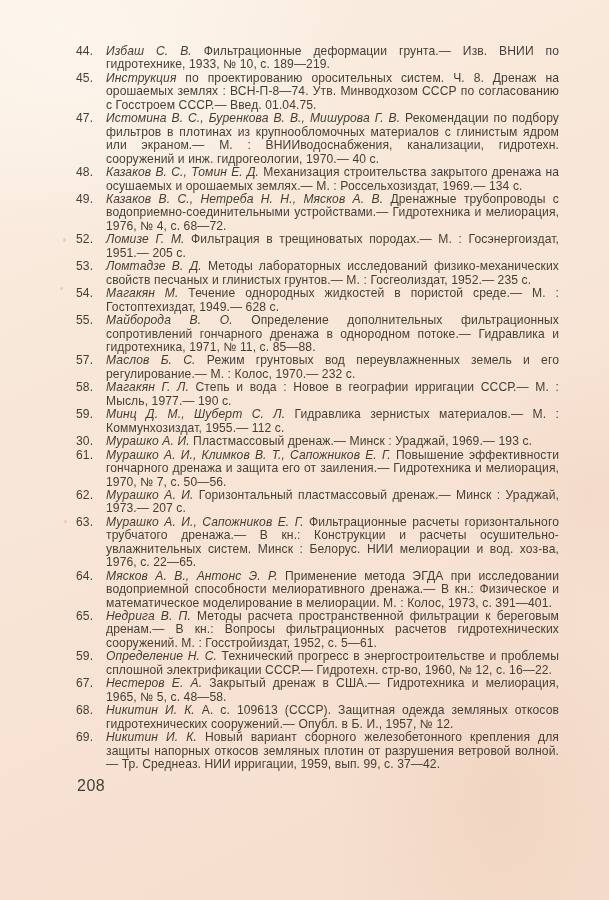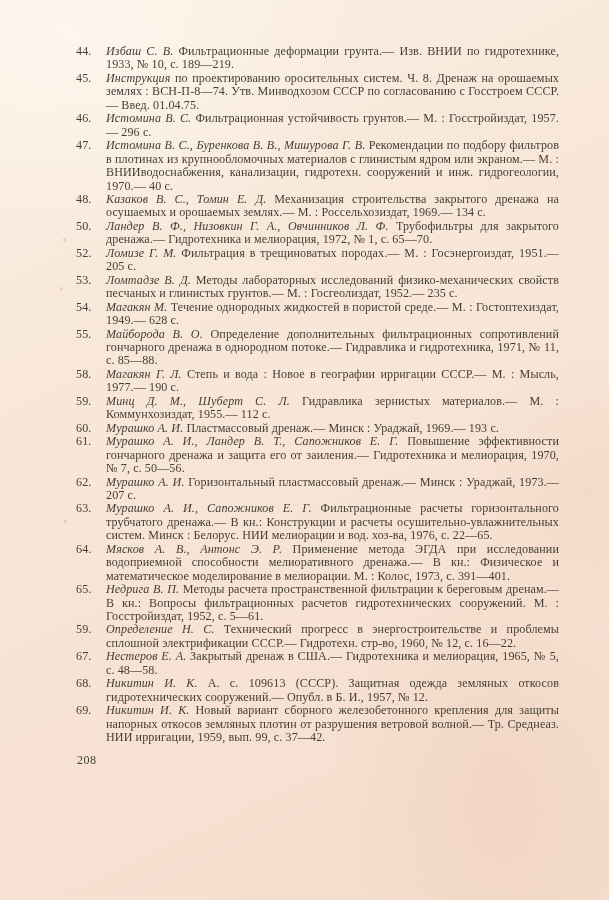--- a/index.html
+++ b/index.html
@@ -6,21 +6,21 @@
   .page{
     position:relative;
     width:609px;height:900px;
     box-sizing:border-box;
     overflow:hidden;
     background:
       radial-gradient(ellipse 420px 300px at 12% 4%, rgba(255,250,243,.65), rgba(255,250,243,0) 70%),
       radial-gradient(ellipse 260px 360px at 82% 88%, rgba(224,182,150,.22), rgba(224,182,150,0) 65%),
       radial-gradient(ellipse 200px 200px at 97% 55%, rgba(230,190,160,.20), rgba(230,190,160,0) 70%),
       linear-gradient(155deg, #fbf0e4 0%, #f8e8da 30%, #f7e2d3 65%, #f5ddcc 100%);
-    font-family:Liberation Serif, serif;
+    font-family:Liberation Sans, sans-serif;
     color:#443f36;
     padding:45px 50px 0 76px;
   }
   .biblist{margin:0;padding:0;}
   .entry{
     margin:0;
     text-align:justify;
     font-size:12.1px;
     line-height:13.45px;
     padding-left:30px;
@@ -30,53 +30,53 @@
   .entry .num{
     display:inline-block;
     width:30px;
     text-indent:0;
     font-style:normal;
     white-space:nowrap;
   }
   .entry .authors{font-style:italic;}
   .page-number{
     margin:8px 0 10px 1px;
-    font-size:12px;
+    font-size:16px;
     line-height:14px;
     text-align:left;
     letter-spacing:.5px;
   }
   
   .speck{position:absolute;border-radius:50%;background:rgba(190,120,100,.25);}
   .s1{left:63px;top:238px;width:3px;height:4px;}
   .s2{left:60px;top:287px;width:3px;height:3px;}
   .s3{left:64px;top:520px;width:3px;height:3px;}
 </style>
 </head>
 <body>
 
 <div class="page">
   <div class="speck s1"></div>
   <div class="speck s2"></div>
   <div class="speck s3"></div>
   <div class="biblist">
       <p class="entry"><span class="num">44.</span><span class="authors">Избаш С. В.</span> Фильтрационные деформации грунта.— Изв. ВНИИ по гидротехнике, 1933, № 10, с. 189—219.</p>
       <p class="entry"><span class="num">45.</span><span class="authors">Инструкция</span> по проектированию оросительных систем. Ч. 8. Дренаж на орошаемых землях : ВСН-П-8—74. Утв. Минводхозом СССР по согласованию с Госстроем СССР.— Введ. 01.04.75.</p>
-      <p class="entry"><span class="num">46.</span><span class="authors">Истомина В. С.</span> Фильтрационная устойчивость грунтов.— М. : Госстройиздат, 1957.— 296 с.</p>
       <p class="entry"><span class="num">47.</span><span class="authors">Истомина В. С.,  Буренкова В. В.,  Мишурова Г. В.</span> Рекомендации по подбору фильтров в плотинах из крупнообломочных материалов с глинистым ядром или экраном.— М. : ВНИИводоснабжения, канализации, гидротехн. сооружений и инж. гидрогеологии, 1970.— 40 с.</p>
       <p class="entry"><span class="num">48.</span><span class="authors">Казаков В. С., Томин Е. Д.</span> Механизация строительства закрытого дренажа на осушаемых и орошаемых землях.— М. : Россельхозиздат, 1969.— 134 с.</p>
-      <p class="entry"><span class="num">50.</span><span class="authors">Ландер В. Ф.,  Низовкин Г. А.,  Овчинников Л. Ф.</span> Трубофильтры для закрытого дренажа.— Гидротехника и мелиорация, 1972, № 1, с. 65—70.</p>
+      <p class="entry"><span class="num">49.</span><span class="authors">Казаков В. С.,  Нетреба Н. Н.,  Мясков А. В.</span> Дренажные трубопроводы с водоприемно-соединительными устройствами.— Гидротехника и мелиорация, 1976,  № 4, с. 68—72.</p>
       <p class="entry"><span class="num">52.</span><span class="authors">Ломизе Г. М.</span> Фильтрация в трещиноватых породах.— М. : Госэнергоиздат, 1951.— 205 с.</p>
       <p class="entry"><span class="num">53.</span><span class="authors">Ломтадзе В. Д.</span> Методы лабораторных исследований физико-механических свойств песчаных и глинистых грунтов.— М. : Госгеолиздат, 1952.— 235 с.</p>
       <p class="entry"><span class="num">54.</span><span class="authors">Магакян М.</span> Течение однородных жидкостей в пористой среде.— М. : Гостоптехиздат, 1949.— 628 с.</p>
       <p class="entry"><span class="num">55.</span><span class="authors">Майборода В. О.</span> Определение дополнительных фильтрационных сопротивлений гончарного дренажа в однородном потоке.— Гидравлика и гидротехника, 1971, № 11, с. 85—88.</p>
+      <p class="entry"><span class="num">57.</span><span class="authors">Маслов Б. С.</span> Режим грунтовых вод переувлажненных земель и его регулирование.— М. : Колос, 1970.— 232 с.</p>
       <p class="entry"><span class="num">58.</span><span class="authors">Магакян Г. Л.</span> Степь и вода : Новое в географии ирригации СССР.— М. : Мысль, 1977.— 190 с.</p>
       <p class="entry"><span class="num">59.</span><span class="authors">Минц Д. М., Шуберт С. Л.</span> Гидравлика зернистых материалов.— М. : Коммунхозиздат,  1955.— 112 с.</p>
-      <p class="entry"><span class="num">60.</span><span class="authors">Мурашко А. И.</span> Пластмассовый дренаж.— Минск : Ураджай, 1969.— 193 с.</p>
-      <p class="entry"><span class="num">61.</span><span class="authors">Мурашко А. И., Ландер  В. Т., Сапожников Е. Г.</span> Повышение эффективности гончарного дренажа и защита его от заиления.— Гидротехника и мелиорация, 1970, № 7, с. 50—56.</p>
+      <p class="entry"><span class="num">30.</span><span class="authors">Мурашко А. И.</span> Пластмассовый дренаж.— Минск : Ураджай, 1969.— 193 с.</p>
+      <p class="entry"><span class="num">61.</span><span class="authors">Мурашко А. И., Климков  В. Т., Сапожников Е. Г.</span> Повышение эффективности гончарного дренажа и защита его от заиления.— Гидротехника и мелиорация, 1970, № 7, с. 50—56.</p>
       <p class="entry"><span class="num">62.</span><span class="authors">Мурашко А. И.</span> Горизонтальный пластмассовый дренаж.— Минск : Ураджай, 1973.— 207 с.</p>
       <p class="entry"><span class="num">63.</span><span class="authors">Мурашко А. И.,  Сапожников Е. Г.</span> Фильтрационные расчеты горизонтального трубчатого дренажа.— В кн.: Конструкции и расчеты осушительно-увлажнительных систем. Минск : Белорус. НИИ мелиорации и вод. хоз-ва, 1976, с. 22—65.</p>
       <p class="entry"><span class="num">64.</span><span class="authors">Мясков А. В.,  Антонс Э. Р.</span> Применение метода ЭГДА при исследовании водоприемной способности мелиоративного дренажа.— В кн.: Физическое и математическое моделирование в мелиорации. М. : Колос, 1973, с. 391—401.</p>
       <p class="entry"><span class="num">65.</span><span class="authors">Недрига В. П.</span> Методы расчета пространственной фильтрации к береговым дренам.— В кн.: Вопросы фильтрационных расчетов гидротехнических сооружений.  М. : Госстройиздат, 1952, с. 5—61.</p>
       <p class="entry"><span class="num">59.</span><span class="authors">Определение Н. С.</span> Технический прогресс в энергостроительстве и проблемы сплошной электрификации СССР.— Гидротехн. стр-во, 1960, № 12, с. 16—22.</p>
       <p class="entry"><span class="num">67.</span><span class="authors">Нестеров Е. А.</span> Закрытый дренаж  в США.— Гидротехника и мелиорация, 1965, № 5, с.  48—58.</p>
       <p class="entry"><span class="num">68.</span><span class="authors">Никитин И. К.</span> А. с. 109613 (СССР). Защитная одежда земляных откосов гидротехнических сооружений.— Опубл. в Б. И.,  1957, № 12.</p>
       <p class="entry"><span class="num">69.</span><span class="authors">Никитин И. К.</span> Новый вариант сборного железобетонного  крепления для защиты напорных откосов земляных плотин от разрушения ветровой волной.— Тр. Среднеаз. НИИ ирригации, 1959, вып. 99, с. 37—42.</p>
     </div>
   <p class="page-number">208</p>

